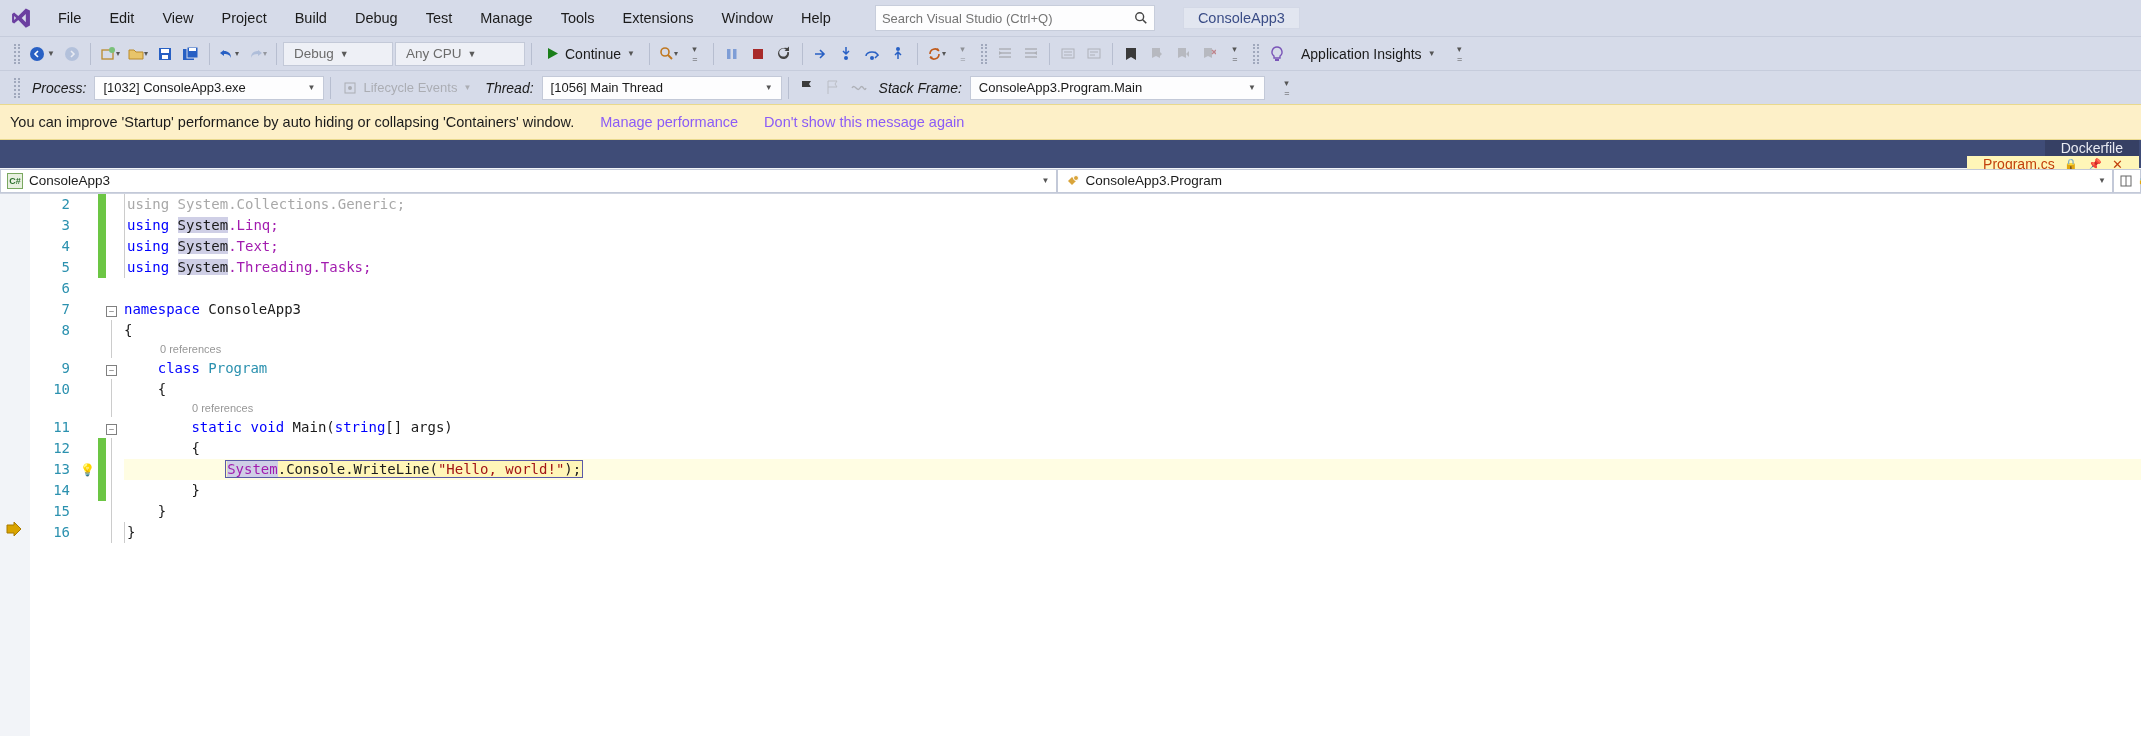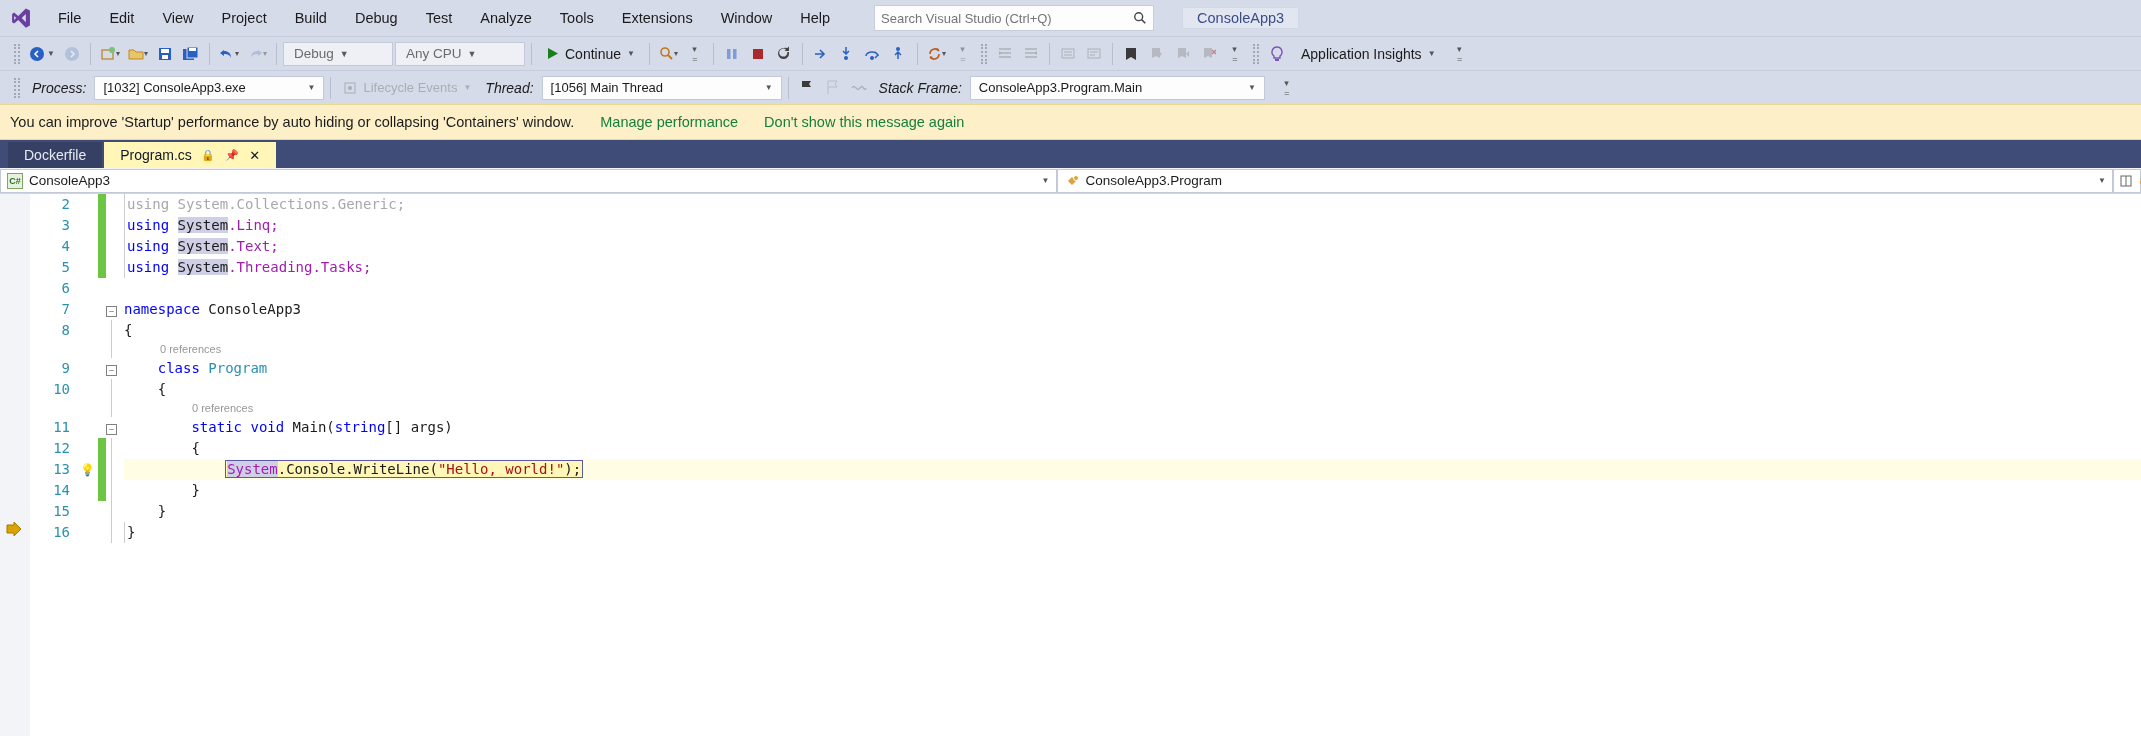--- a/index.html
+++ b/index.html
@@ -92,37 +92,38 @@
   
   .infobar {
     background:#fdf0c8;
     border-top:1px solid #e9d98e;
     border-bottom:1px solid #e9d98e;
     height:36px;
     display:flex; align-items:center;
     padding:0 10px; gap:26px;
     font-size:14.5px;
   }
-  .infobar .link { color:#15803d; cursor:pointer; }
+  .infobar .link { color:#8b5cf6; cursor:pointer; }
 
   
   .doc-tabs {
     height:28px;
     background:#3f4c77;
     display:flex; align-items:flex-end;
     padding-left:8px;
+    flex-direction:column;
   }
   .doc-tab {
     height:26px; padding:0 16px;
     display:flex; align-items:center; gap:10px;
     color:#e8eaf2; background:#364064;
     margin-right:2px;
     font-size:14px;
   }
-  .doc-tab.active { background:#fff6b8; color:#0f172a; }
+  .doc-tab.active { background:#fff6b8; color:#c2410c; }
   .doc-tab .x { font-size:13px; }
   .doc-tab .pin { font-size:11px; }
   .doc-tab .lock { font-size:11px; }
 
   
   .nav-combos {
     height:26px; background:#f2f4f8; display:flex; align-items:center;
     border-bottom:1px solid #cfd4e0;
   }
   .nav-combo {
@@ -179,21 +180,21 @@
         <path fill="#6b3fa0" d="M23 2l6 3v22l-6 3-11-11-6 5-3-2V10l3-2 6 5L23 2zm0 8l-6 6 6 6V10zM6 13v6l3-3-3-3z"></path>
       </svg>
   </div>
   <div class="menu-item">File</div>
   <div class="menu-item">Edit</div>
   <div class="menu-item">View</div>
   <div class="menu-item">Project</div>
   <div class="menu-item">Build</div>
   <div class="menu-item">Debug</div>
   <div class="menu-item">Test</div>
-  <div class="menu-item">Analyze</div>
+  <div class="menu-item">Manage</div>
   <div class="menu-item">Tools</div>
   <div class="menu-item">Extensions</div>
   <div class="menu-item">Window</div>
   <div class="menu-item">Help</div>
   <div class="search-wrap">
     <input placeholder="Search Visual Studio (Ctrl+Q)" style="">
     <span class="mag">
       <svg width="14" height="14" viewBox="0 0 16 16">
           <circle cx="6.5" cy="6.5" r="4.5" fill="none" stroke="#444" stroke-width="1.6"></circle>
           <line x1="10" y1="10" x2="14" y2="14" stroke="#444" stroke-width="1.8"></line>

